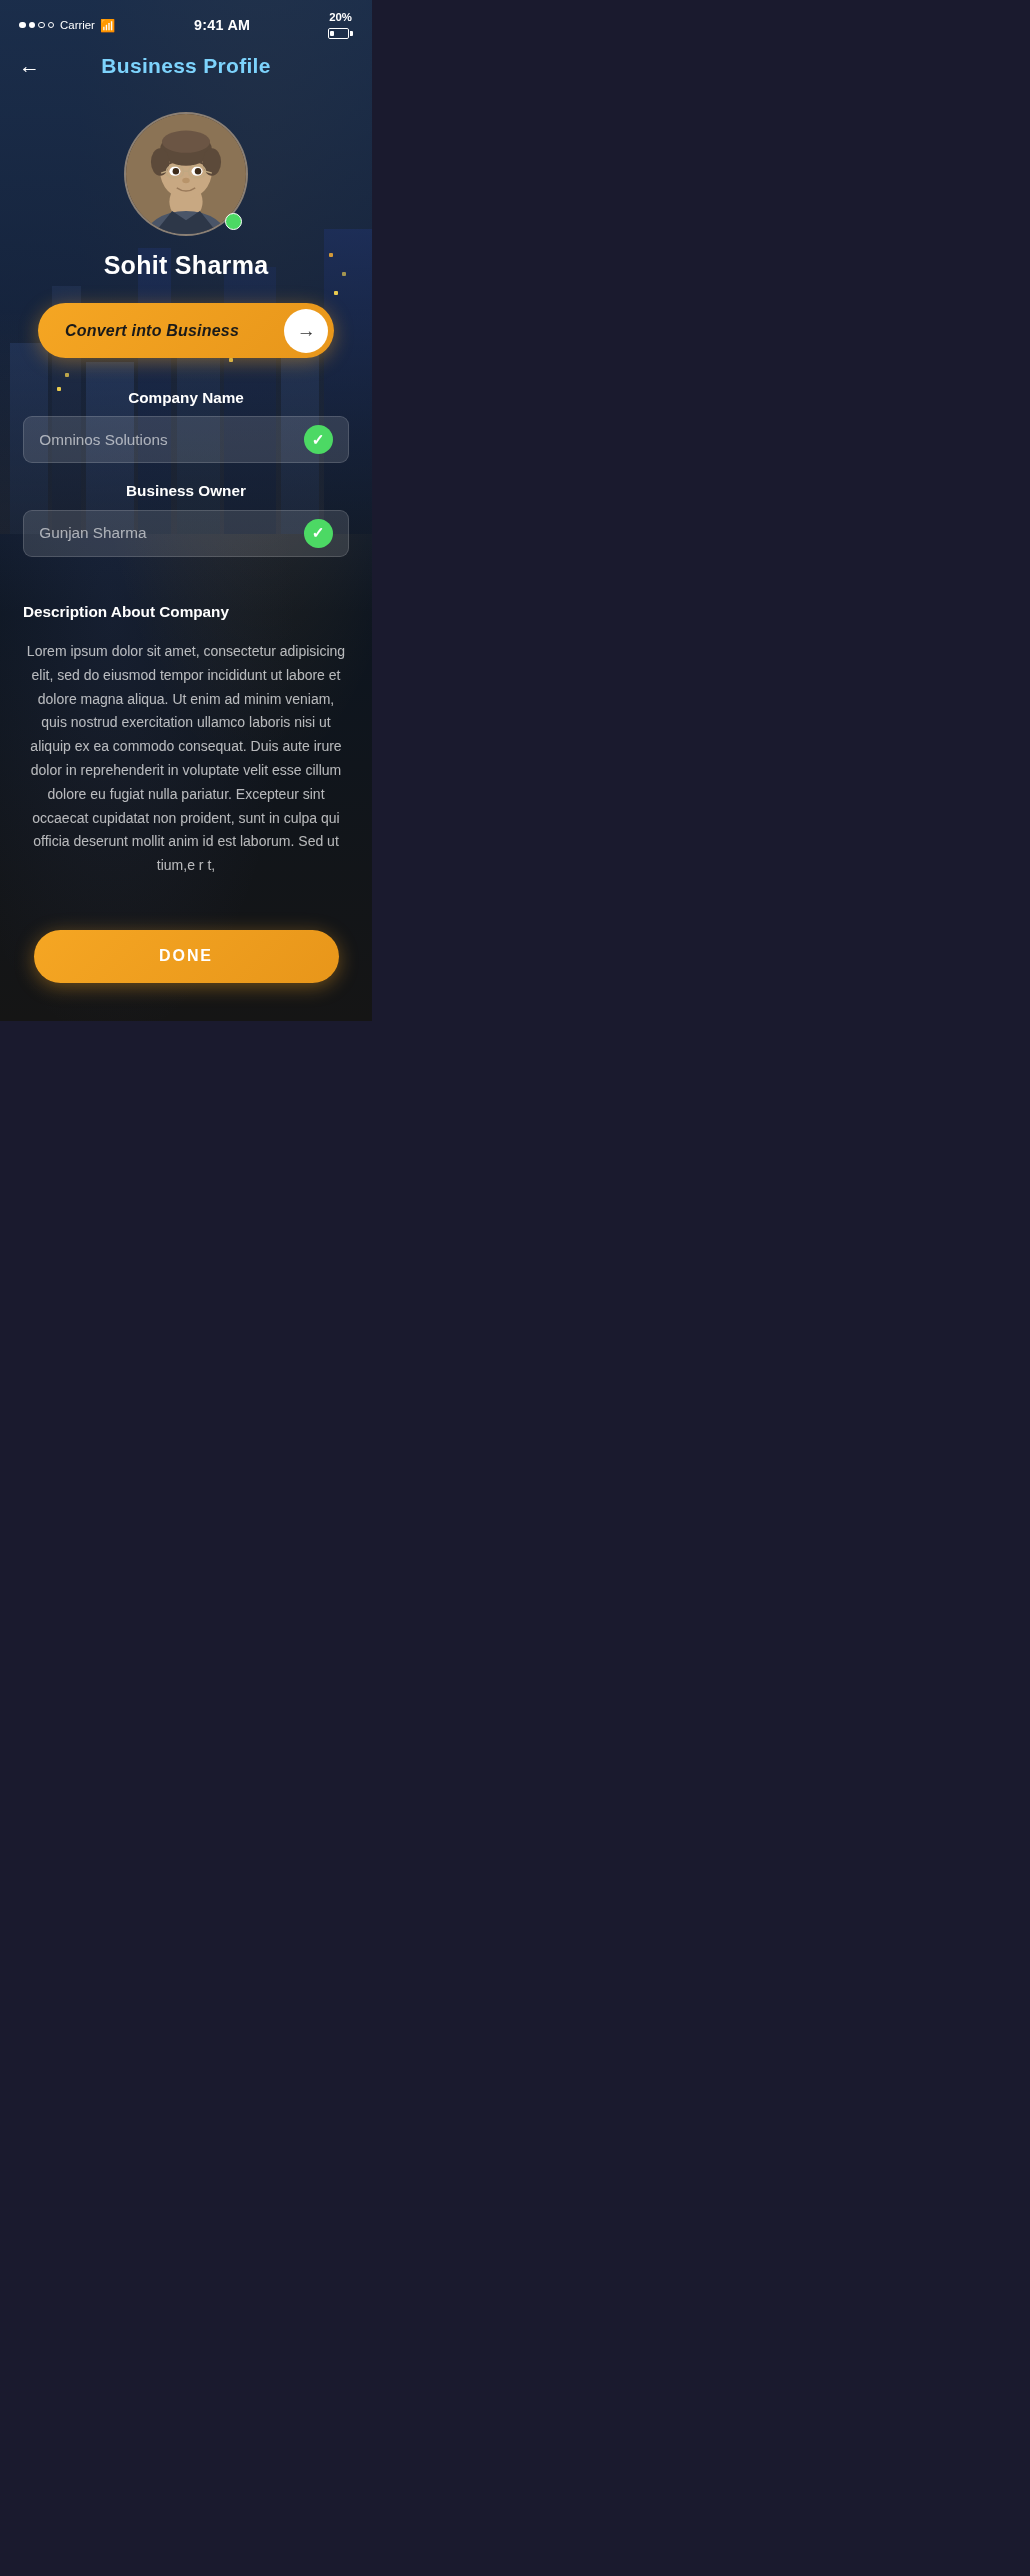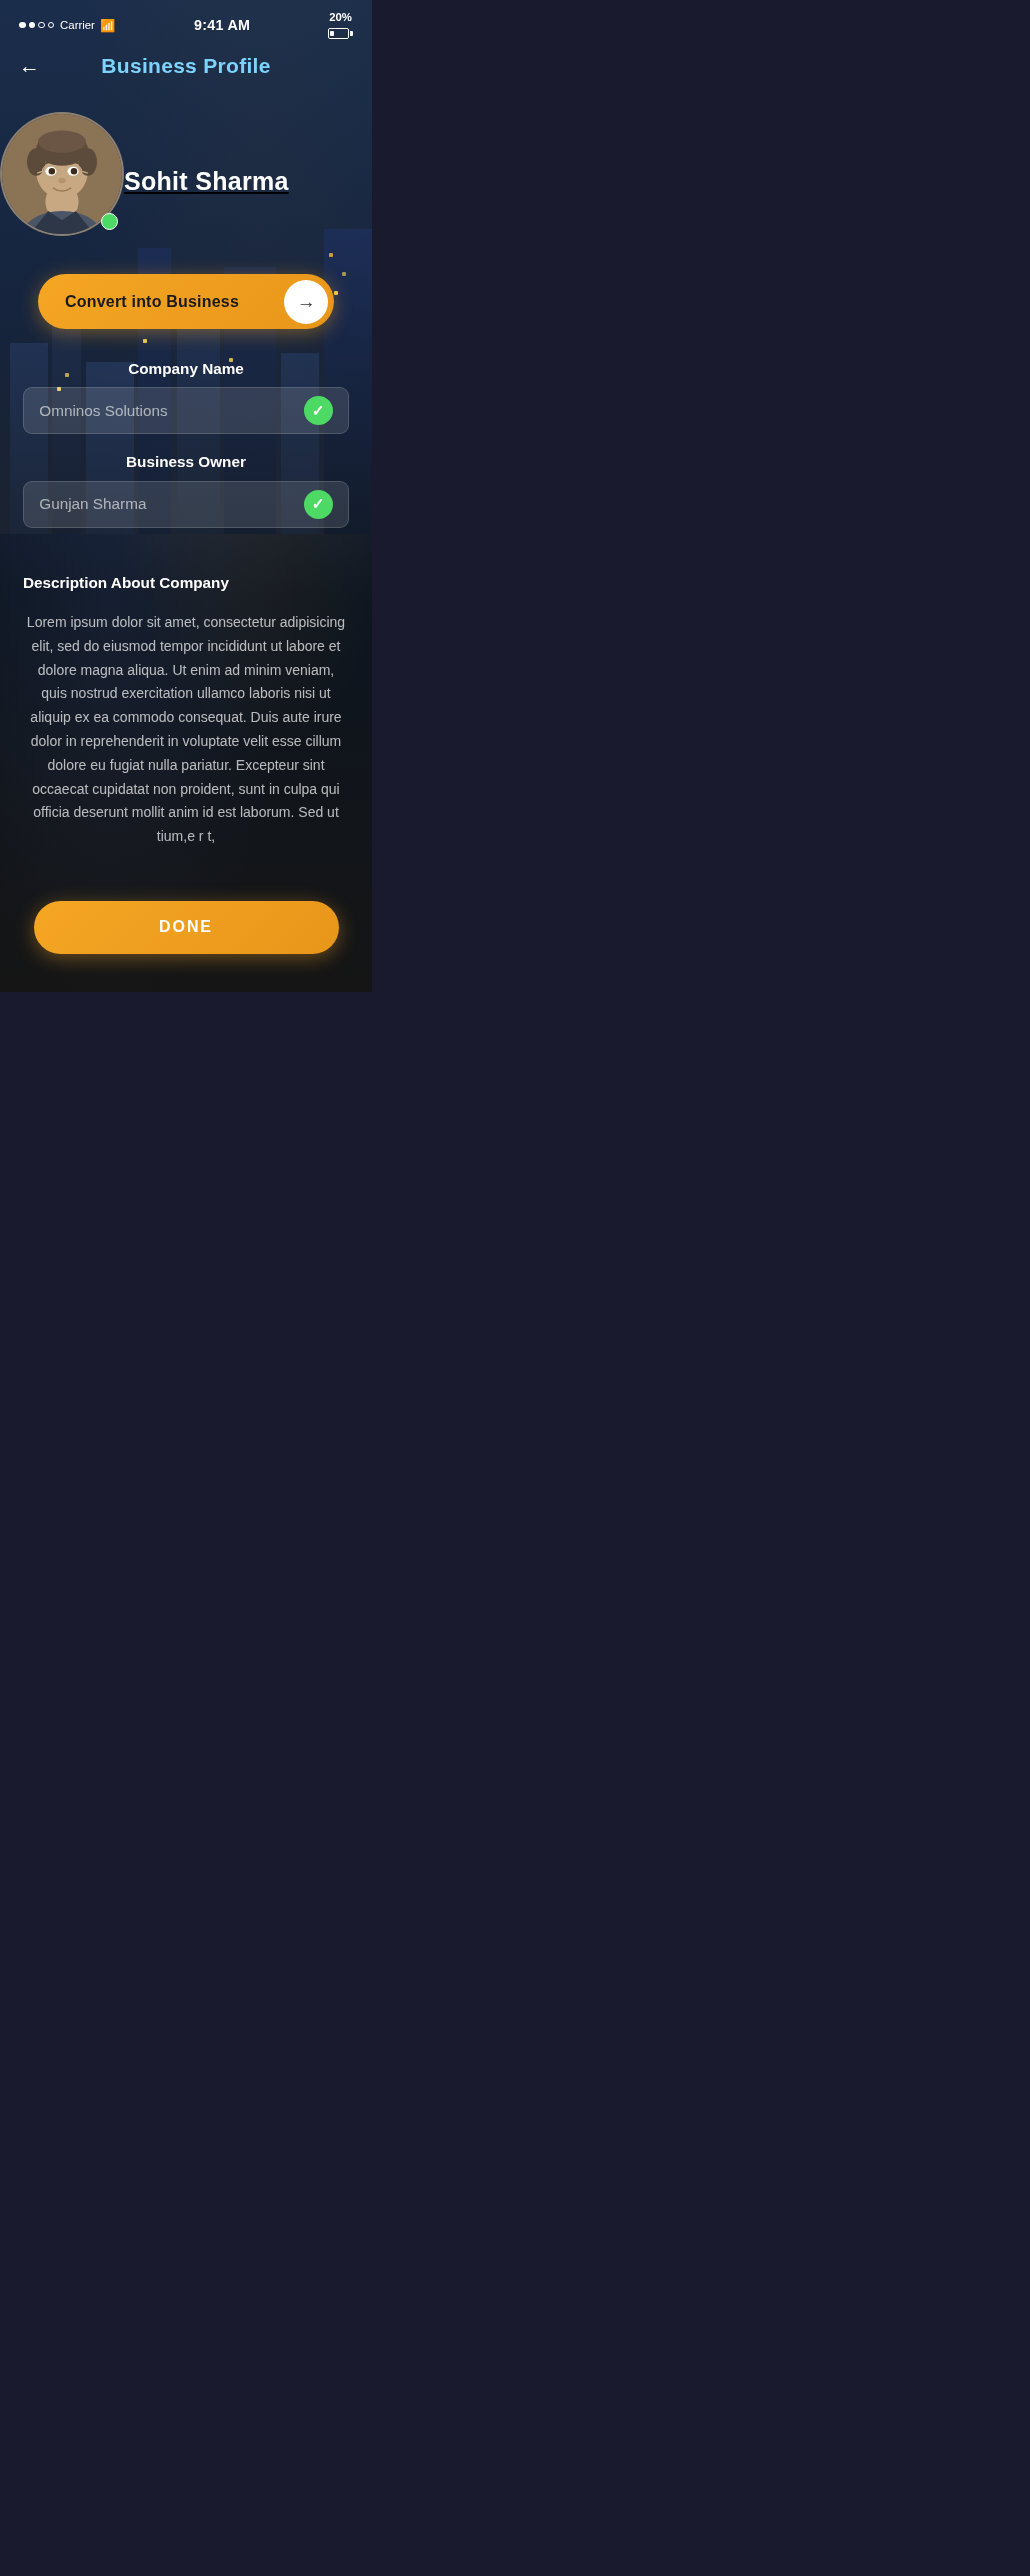--- a/index.html
+++ b/index.html
@@ -185,23 +185,23 @@
       font-weight: 700;
       color: #7dd3fc;
       letter-spacing: 0.3px;
     }
 
     
     .profile-section {
       position: relative;
       z-index: 10;
       display: flex;
-      align-items: center;
-      padding: 19px 0 23px;
-      text-decoration: underline;
+      flex-direction: column;
+      align-items: center;
+      padding: 19px 16px 23px;
     }
 
     .avatar-wrapper {
       position: relative;
       width: 124px;
       height: 124px;
       margin-bottom: 15.3px;
     }
 
     .avatar-circle {
@@ -254,20 +254,21 @@
       max-width: 296px;
       height: 55px;
       background: linear-gradient(135deg, #f5a623, #e8961a);
       border-radius: 33px;
       display: flex;
       align-items: center;
       justify-content: space-between;
       padding: 5.7px 5.7px 5.7px 27px;
       cursor: pointer;
       box-shadow: 0 3.8px 19px rgba(245, 166, 35, 0.4);
+      font-style: italic;
     }
 
     .convert-btn-text {
       font-size: 16px;
       font-weight: 800;
       color: #1a1a1a;
       letter-spacing: 0.2px;
     }
 
     .convert-btn-arrow {

